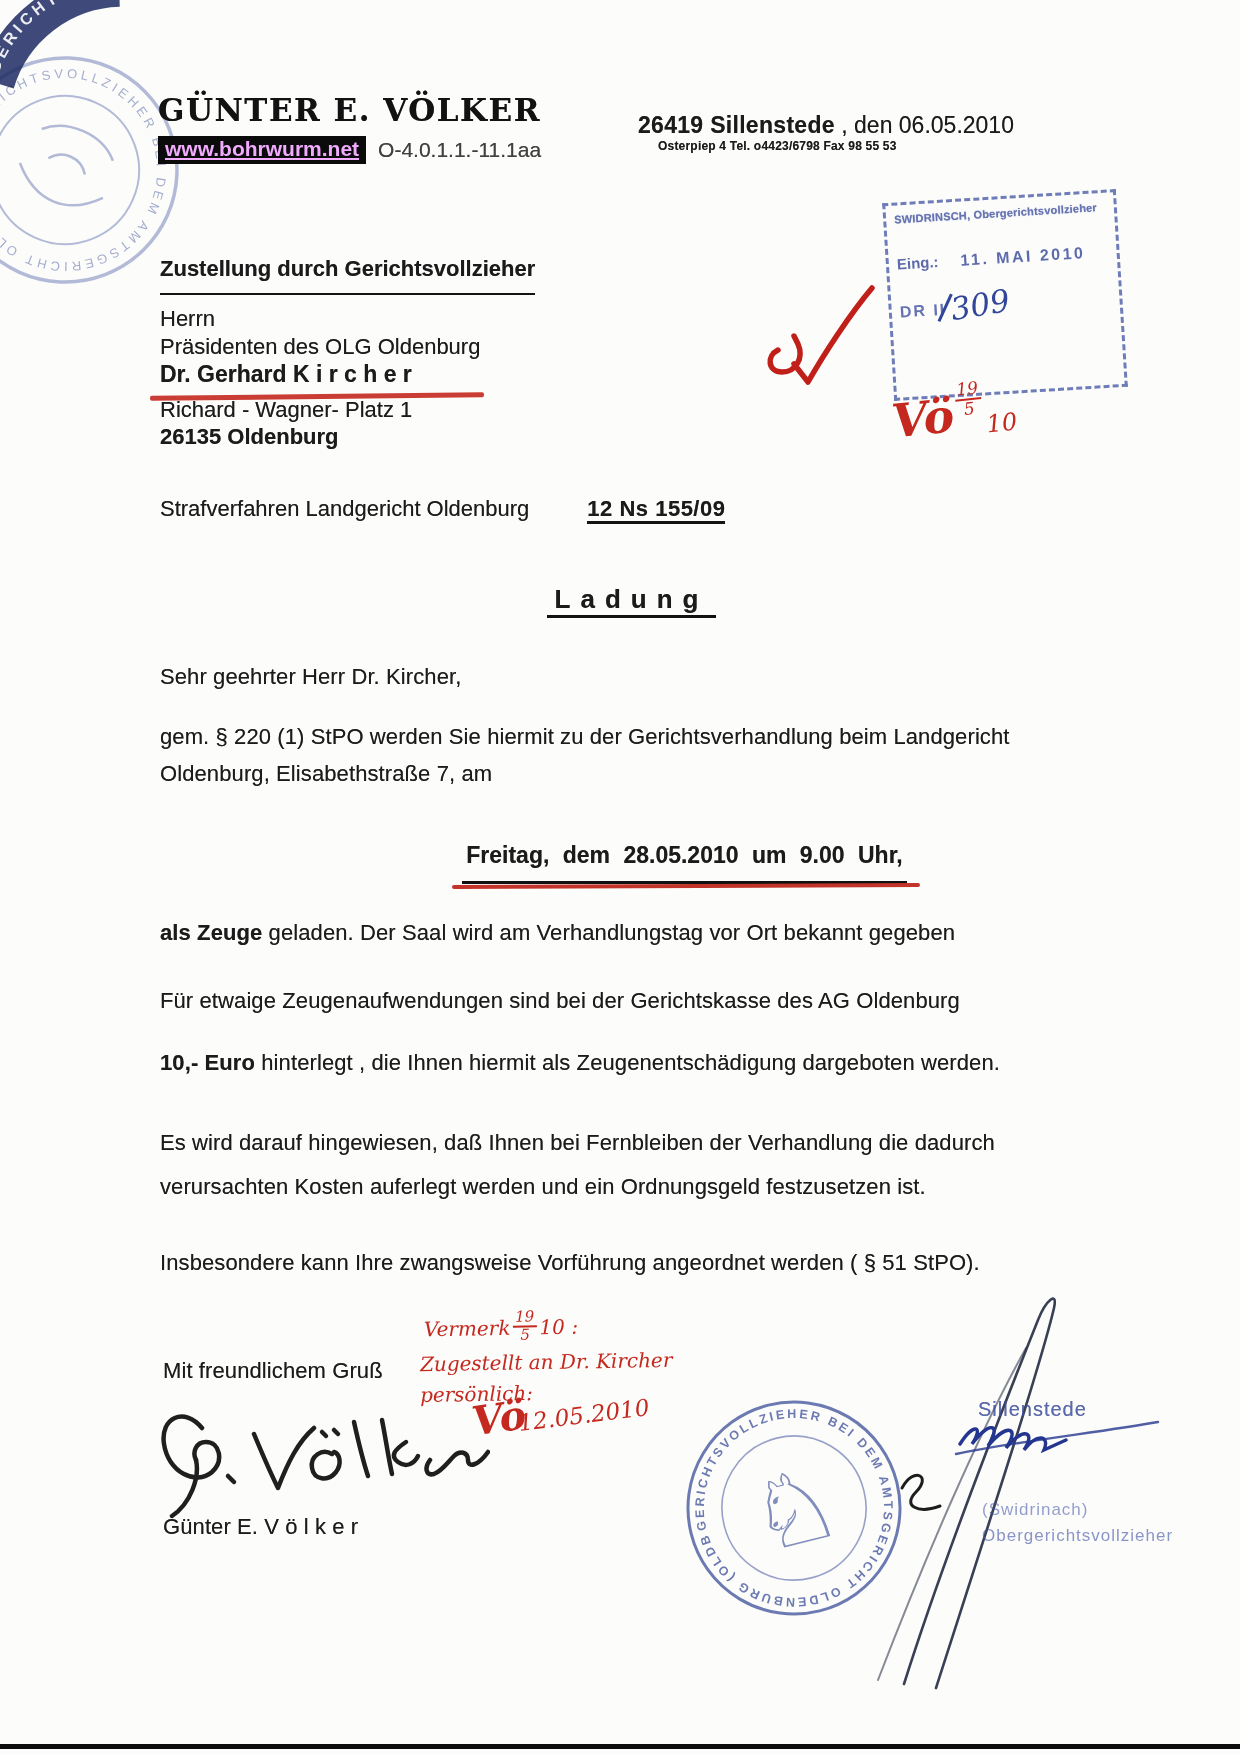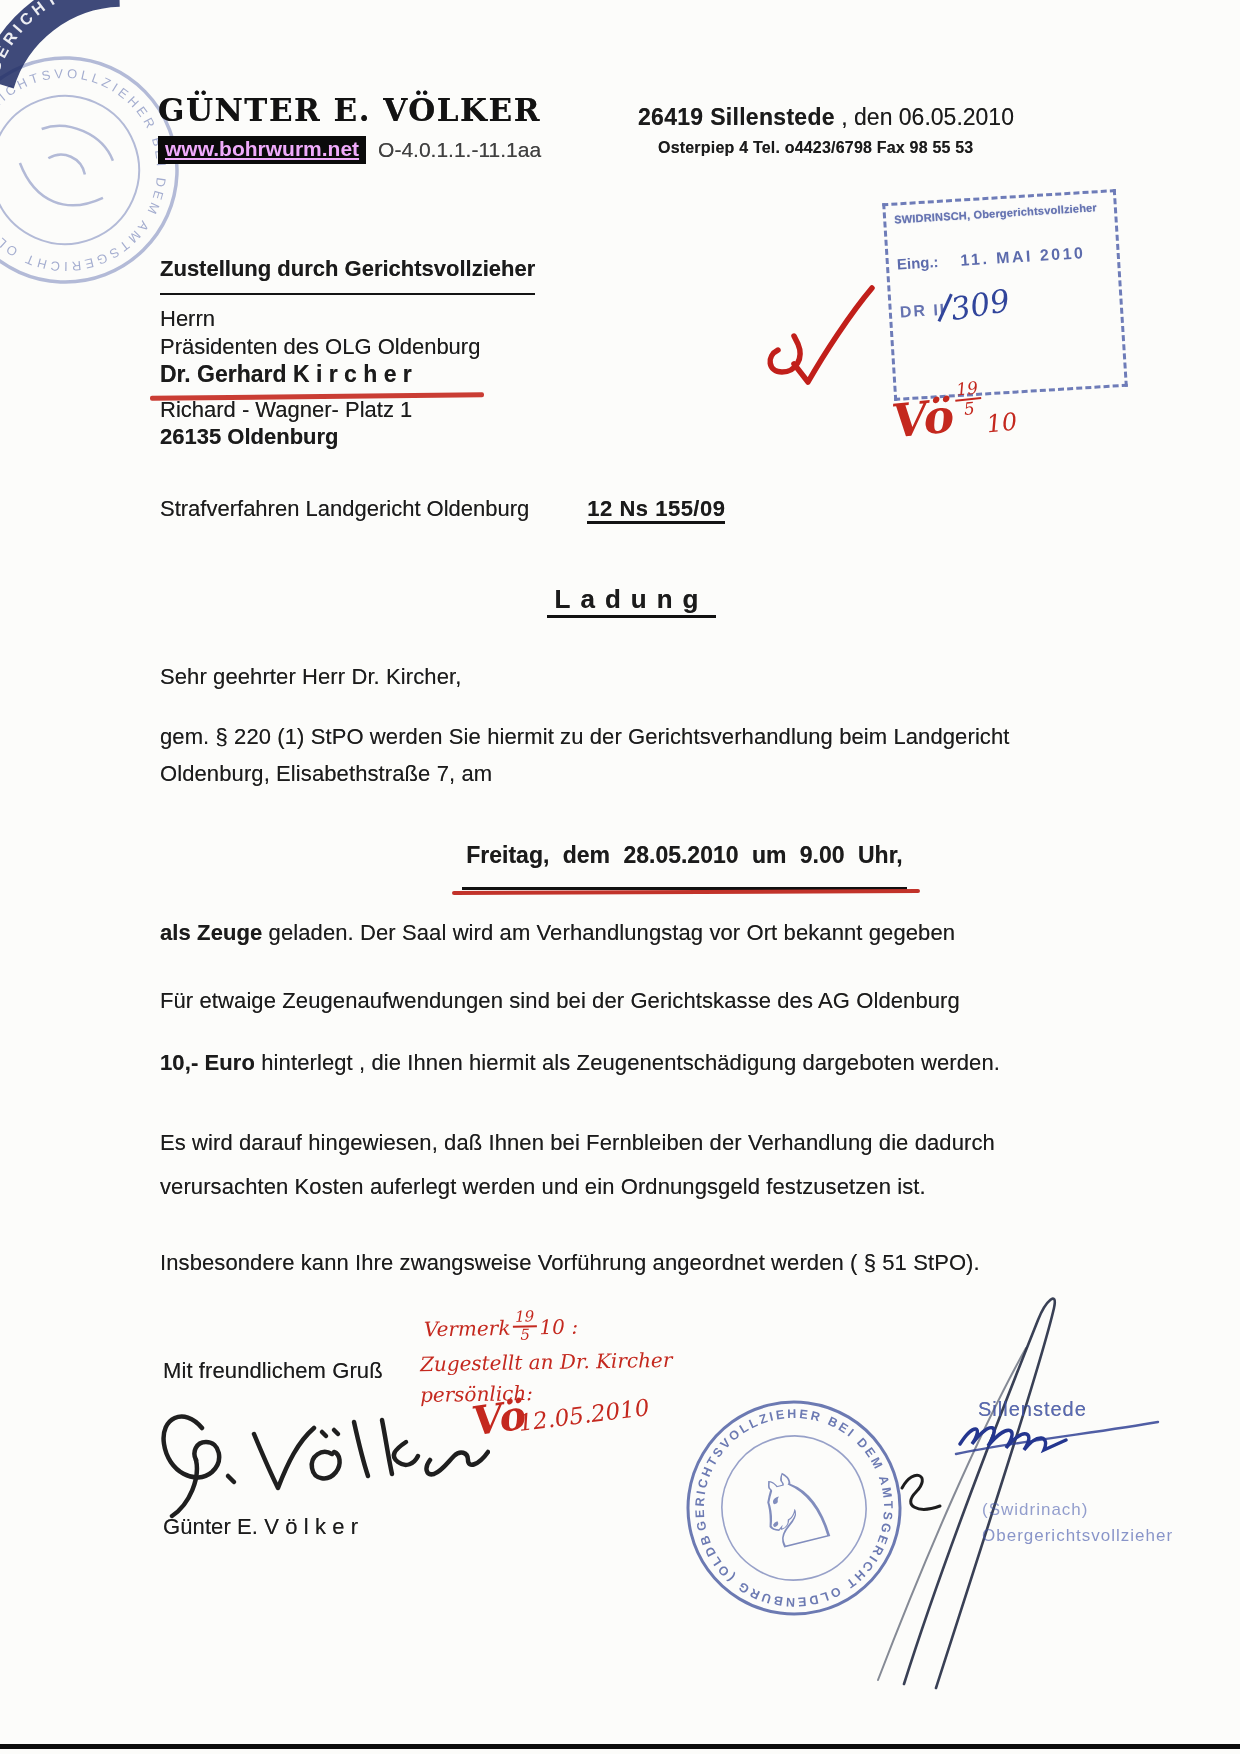--- a/index.html
+++ b/index.html
@@ -7,23 +7,23 @@
        background:#fcfcfa;font-family:"Liberation Sans",sans-serif;color:#1b1b1b;}
   .abs{position:absolute;}
   .scan-text{text-shadow:0 0 .4px rgba(20,20,20,.55);}
   
   .brand{font-family:"DejaVu Serif",serif;font-weight:bold;font-size:31px;letter-spacing:1.5px;
          color:#121212;transform:scaleY(1.04);}
   .webrow{display:flex;align-items:center;gap:12px;}
   .webbox{background:#0b0b0b;color:#f0abfc;font-size:21px;font-weight:bold;
           padding:1px 7px 3px;text-decoration:underline;}
   .refcode{font-size:21px;color:#404040;}
-  .citydate{font-size:23px;}
+  .citydate{font-size:23px;margin-top:8px;}
   .citydate b{letter-spacing:.3px;}
-  .contact{font-size:16px;font-weight:bold;letter-spacing:.2px;}
+  .contact{font-size:12px;font-weight:bold;letter-spacing:.2px;}
   
   .stampbox{width:212px;height:176px;border:3px dashed rgba(63,82,162,.75);
             transform:rotate(-3.5deg);padding:8px 8px;color:#41529f;}
   .stampname{font-size:11px;font-weight:bold;white-space:nowrap;letter-spacing:.2px;
              opacity:.8;text-shadow:0 0 1px rgba(63,82,162,.7);}
   .eingrow{margin-top:30px;display:flex;gap:22px;align-items:baseline;}
   .einglabel{font-size:15px;font-weight:bold;opacity:.85;}
   .eingdate{font-size:16px;font-weight:bold;letter-spacing:2.5px;opacity:.85;}
   .filerow{margin-top:20px;display:flex;align-items:flex-start;gap:4px;}
   .filelabel{font-size:16px;font-weight:bold;letter-spacing:2px;opacity:.8;margin-top:10px;}
@@ -40,21 +40,21 @@
   .line22{font-size:22px;}
   .line23b{font-size:23px;font-weight:bold;}
   .u-bold{font-weight:bold;border-bottom:2.5px solid #141414;padding-bottom:12px;}
   .redline{background:#c4281e;height:5px;border-radius:2px;transform:rotate(-.6deg);opacity:.9;}
   .casenum{font-weight:bold;border-bottom:3px solid #141414;margin-left:58px;letter-spacing:.5px;}
   .titlewrap{left:160px;width:915px;text-align:center;}
   .doctitle{display:inline-block;font-size:26px;font-weight:bold;letter-spacing:10px;
             border-bottom:3.5px solid #111;padding:0 8px 0;margin-left:28px;}
   .datewrap{left:200px;width:930px;text-align:center;}
   .dateline{display:inline-block;position:relative;font-size:23px;font-weight:bold;
-            word-spacing:7px;border-bottom:3px solid #111;padding:0 4px 18px;margin-left:39px;}
+            word-spacing:7px;border-bottom:3px solid #111;padding:0 4px 12px;margin-left:39px;}
   .dateline::after{content:"";position:absolute;left:-10px;right:-14px;bottom:-7px;height:4px;
             background:#c2332a;border-radius:2px;transform:rotate(-.25deg);}
   .body22{font-size:22px;letter-spacing:.1px;}
   
   .bluestamp{color:#3c50a8;letter-spacing:1px;}
   .artifact-bottom{background:#0d0d0d;}
 </style>
 </head>
 <body>
 

